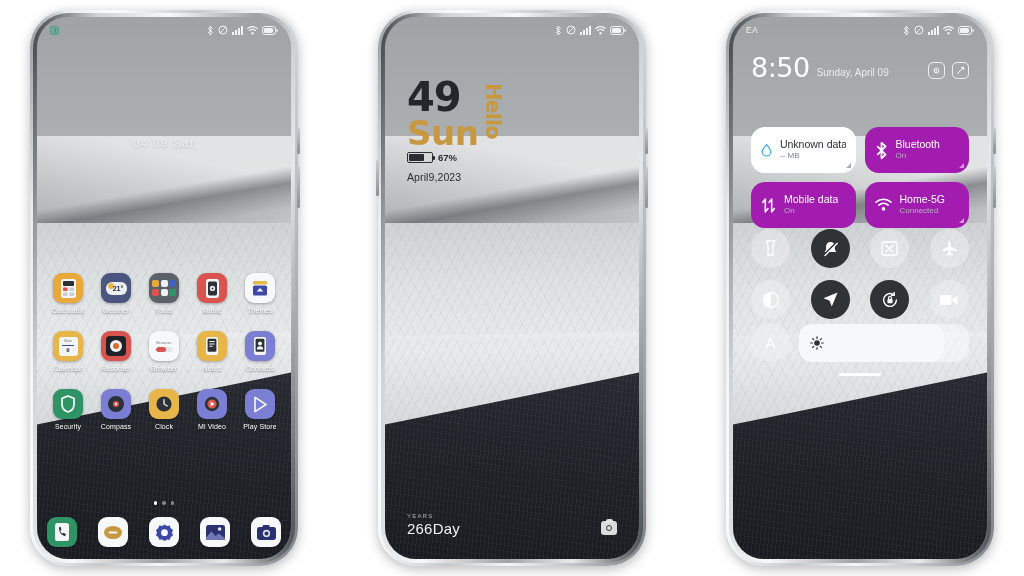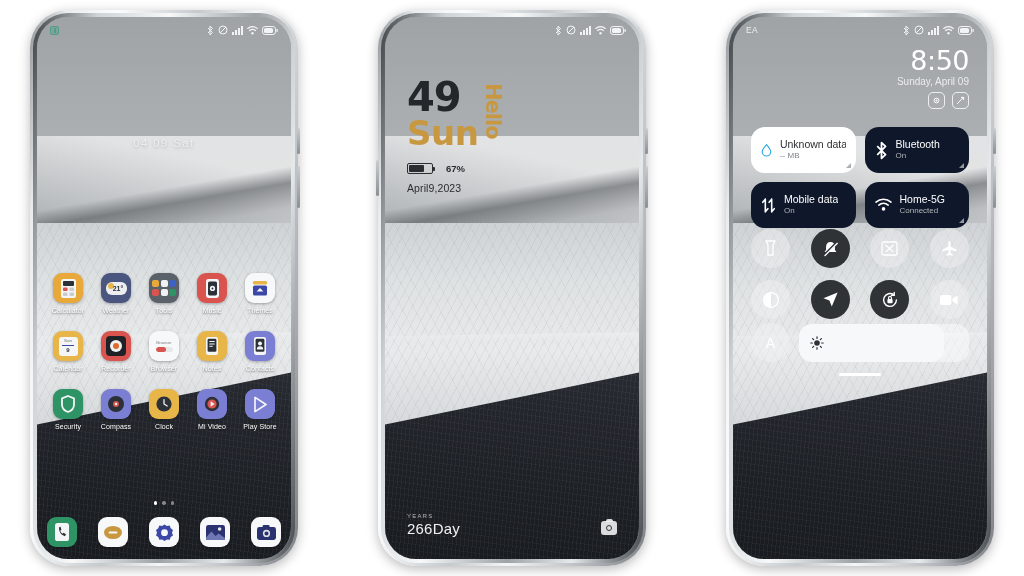--- a/index.html
+++ b/index.html
@@ -144,54 +144,54 @@
   .ls2-sun {
     font-family:"DejaVu Sans", sans-serif;
     font-size:34px; font-weight:700; color:#c79840; line-height:1; letter-spacing:-.5px;
   }
   .ls2-hello {
     position:absolute; left:74px; top:4px;
     writing-mode:vertical-rl;
     font-size:21px; font-weight:700; color:#c79840; letter-spacing:-1px;
     font-family:"DejaVu Sans", sans-serif;
   }
-  .ls2-batt { display:flex; align-items:center; gap:13px; margin-top:13px; }
+  .ls2-batt { display:flex; align-items:center; gap:5px; margin-top:2px; }
   .battshell { width:26px; height:11px; border:1.4px solid #2a2d31; border-radius:2px; position:relative; padding:1.3px; }
   .battshell::after { content:""; position:absolute; right:-3px; top:3px; width:2px; height:4px; background:#2a2d31; border-radius:0 1px 1px 0; }
   .battfill { height:100%; background:#2a2d31; border-radius:1px; }
   .battpct { font-size:9.5px; color:#2a2d31; font-weight:600; }
   .ls2-date { margin-top:8px; font-size:10.5px; color:#2a2d31; letter-spacing:.1px; }
   .ls2-foot { position:absolute; left:22px; bottom:22px; z-index:5; }
   .ls2-years { font-size:6px; color:rgba(255,255,255,.62); letter-spacing:1.2px; }
   .ls2-days { font-size:15px; color:#f0f1f2; font-weight:400; margin-top:1px; letter-spacing:.2px; }
   .ls2-cam {
     position:absolute; right:22px; bottom:24px; z-index:5;
     width:16px; height:14px; border-radius:3px; background:rgba(240,241,242,.9);
     display:flex; align-items:center; justify-content:center;
   }
   .ls2-cam::before { content:""; position:absolute; top:-2.2px; left:4.5px; width:7px; height:3px; border-radius:2px 2px 0 0; background:rgba(240,241,242,.9); }
   .ls2-cam i { width:6px; height:6px; border-radius:50%; border:1.4px solid #33363a; display:block; }
 
   
-  .cc-head { position:absolute; left:18px; right:18px; top:28px; z-index:5; display:flex; align-items:flex-end;flex-direction:column; }
+  .cc-head { position:absolute; left:18px; right:18px; top:35px; z-index:5; display:flex; align-items:flex-end; }
   .cc-time { font-size:27px; color:#ffffff; font-weight:400; letter-spacing:-.5px; font-family:"DejaVu Sans", sans-serif; }
   .cc-date { font-size:10px; color:rgba(255,255,255,.78); margin:0 0 5px 7px; }
   .cc-acts { margin-left:auto; display:flex; gap:7px; margin-bottom:4px; }
   .cc-act {
     width:17px; height:17px; border-radius:5px; border:1.3px solid rgba(255,255,255,.8);
     display:flex; align-items:center; justify-content:center;
   }
   .cc-tiles { position:absolute; left:18px; right:18px; top:110px; z-index:5; display:flex; flex-direction:column; gap:9px; }
   .tilerow { display:flex; gap:9px; }
   .tile {
     flex:1; height:46px; border-radius:14px; padding:7px 10px;
     display:flex; align-items:center; gap:8px; position:relative; overflow:hidden;
   }
   .tile.light { background:#ffffff; }
-  .tile.dark { background:#0f172a; }
+  .tile.dark { background:#a21caf; }
   .tile .tx { display:flex; flex-direction:column; gap:1px; min-width:0; }
   .tile .t1 { font-size:10.5px; line-height:1.1; white-space:nowrap; overflow:hidden; }
   .tile .t2 { font-size:8px; line-height:1.1; white-space:nowrap; }
   .tile.light .t1 { color:#2b2e31; }
   .tile.light .t2 { color:#7d8286; }
   .tile.dark .t1 { color:#ffffff; }
   .tile.dark .t2 { color:#b2b6b9; }
   .corner { position:absolute; right:5px; bottom:5px; width:0; height:0;
     border-left:5px solid transparent; border-bottom:5px solid rgba(255,255,255,.55); }
   .corner.d { border-bottom-color:rgba(90,95,99,.5); }

